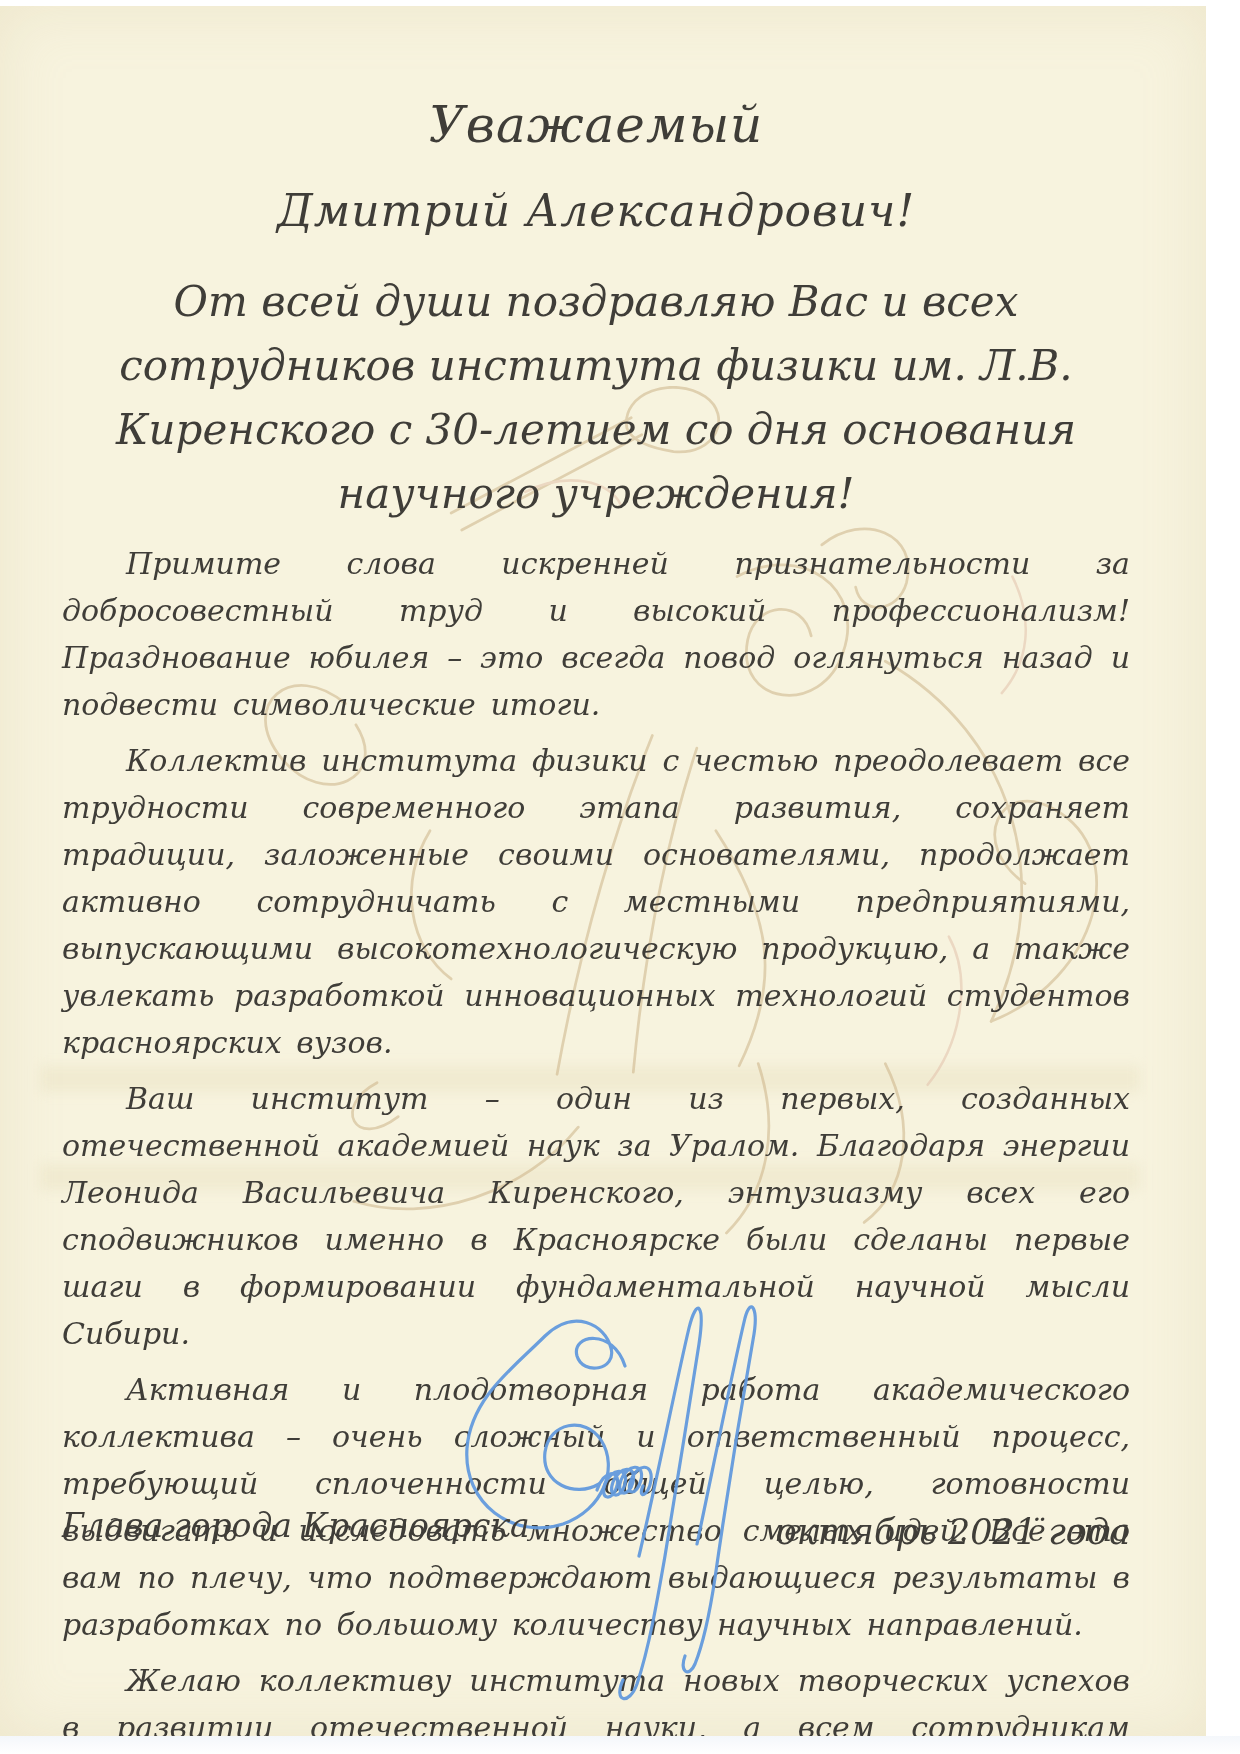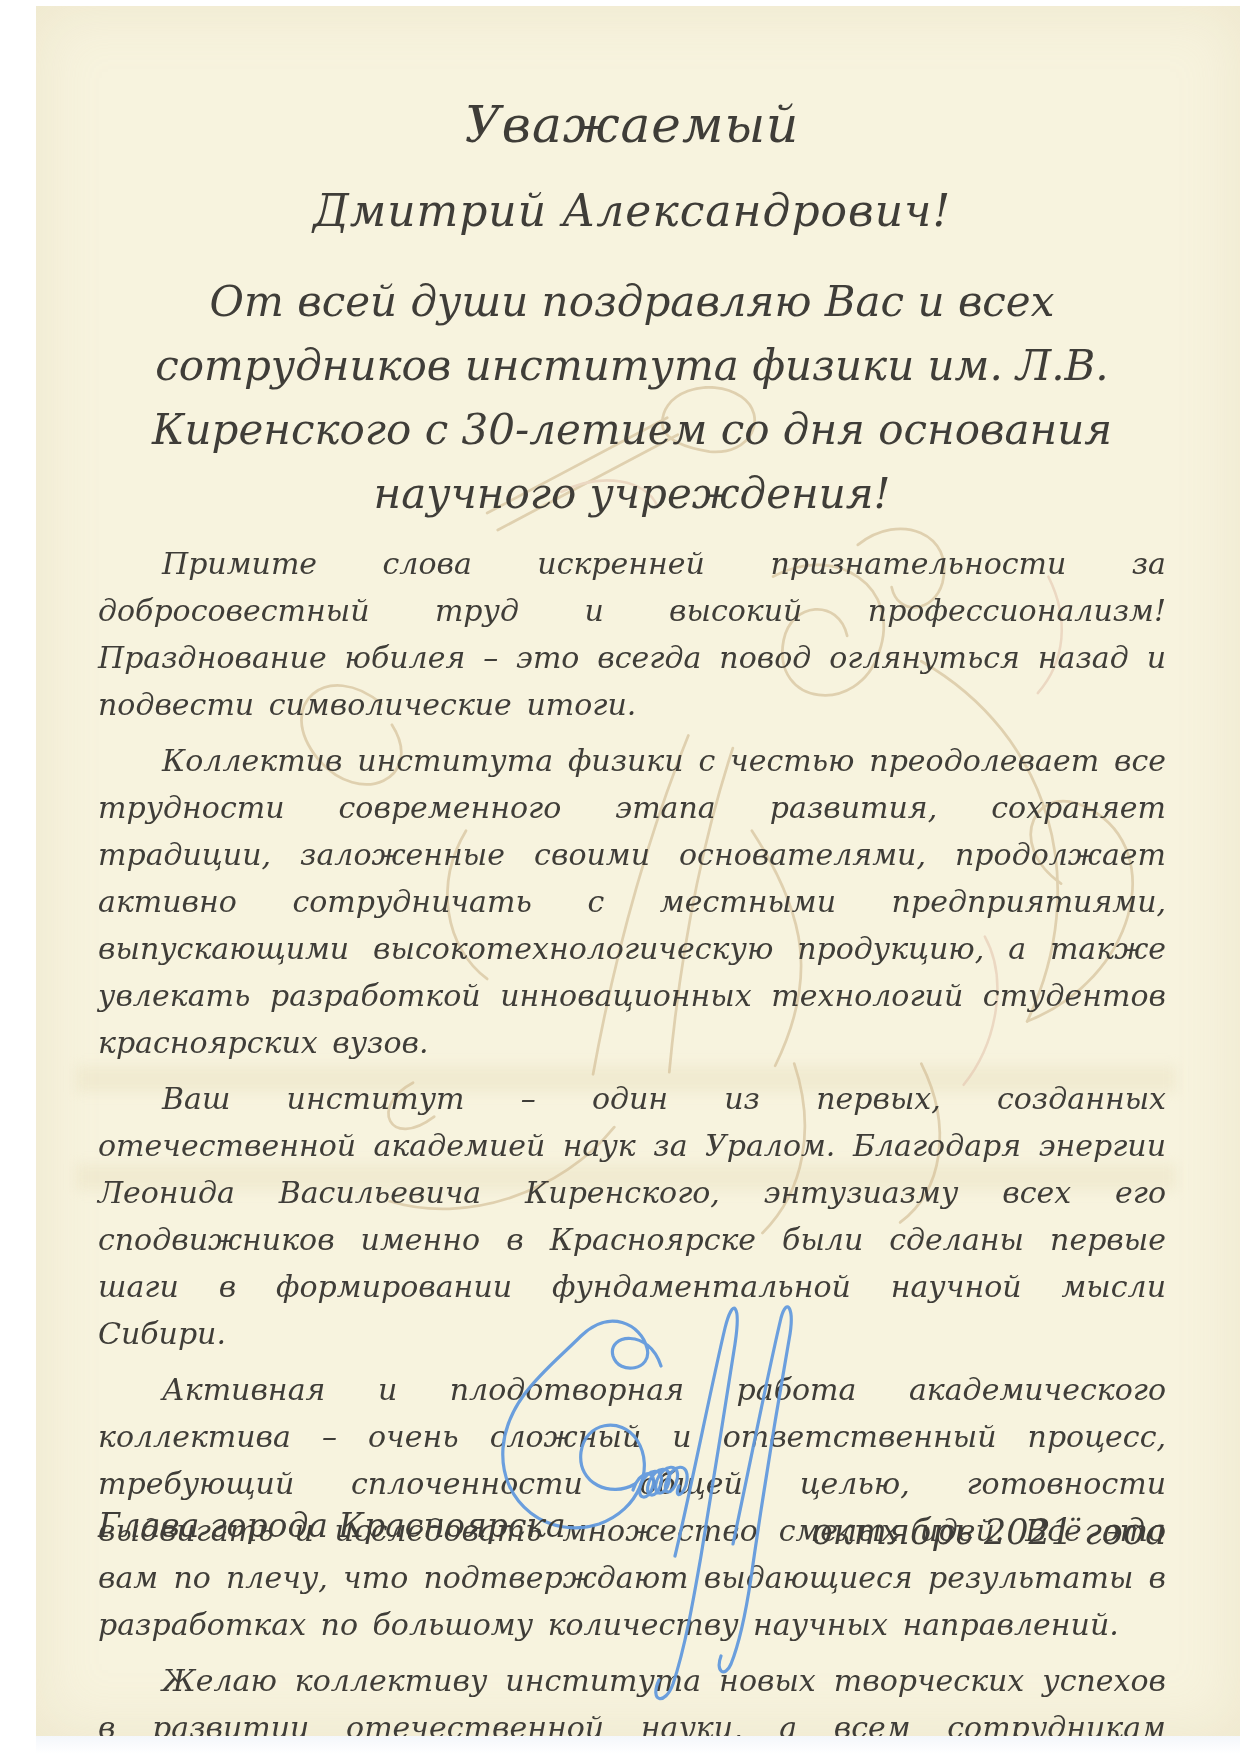--- a/index.html
+++ b/index.html
@@ -2,21 +2,21 @@
 <html lang="ru"><head>
 <meta charset="utf-8">
 <title>Поздравительное письмо</title>
 <style>
   html,body{margin:0;padding:0;}
   body{
     width:1240px;height:1754px;position:relative;overflow:hidden;
     background:#ffffff;
     font-family:"DejaVu Serif","Liberation Serif",serif;
   }
-  .scan-bg{position:absolute;inset:0;background:#f0abfc;margin-left:36px;}
+  .scan-bg{position:absolute;inset:0;background:#f0abfc;}
   .paper{
     position:absolute;left:0;top:6px;width:1206px;height:1730px;
     background:#f7f3de;
     box-shadow:inset 0 0 60px rgba(210,195,150,0.25);
     overflow:hidden;
   }
   .scan-band{position:absolute;left:40px;width:1100px;height:26px;
     background:rgba(225,214,175,0.28);filter:blur(6px);}
   .band-1{top:1060px;}
   .band-2{top:1158px;}

